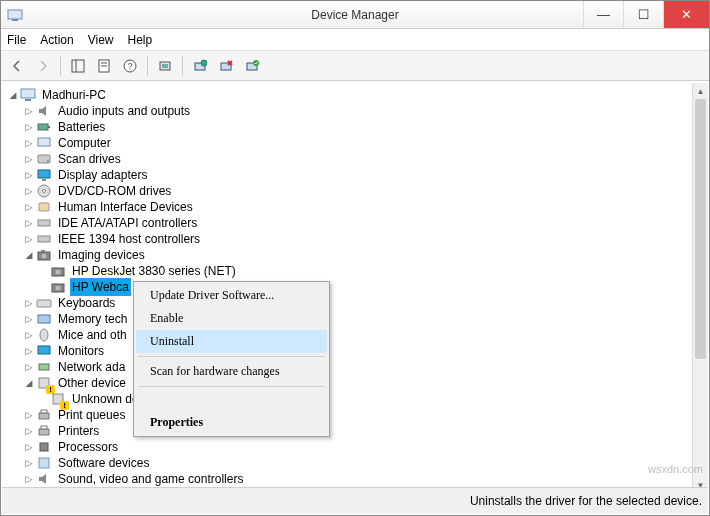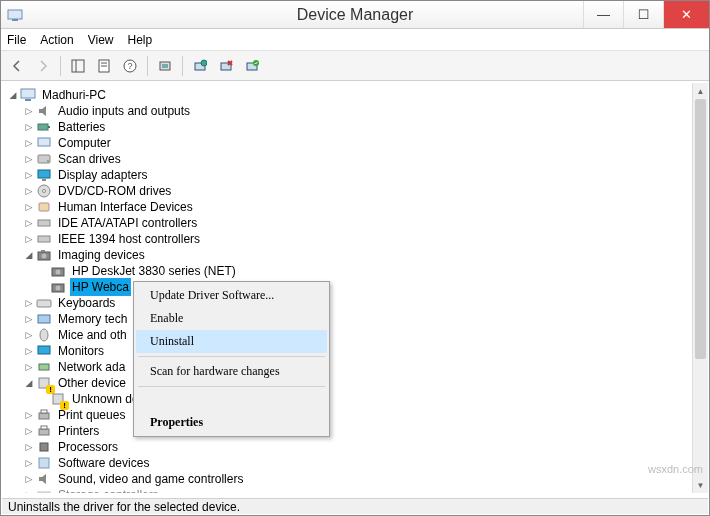--- a/index.html
+++ b/index.html
@@ -23,21 +23,21 @@
     position: relative;
   }
   .titlebar .app-icon {
     width: 16px; height: 16px;
     margin: 0 6px;
   }
   .titlebar .title {
     position: absolute;
     left: 0; right: 0;
     text-align: center;
-    font-size: 16px;
+    font-size: 12px;
     color: #333;
   }
   .winbtns {
     margin-left: auto;
     display: flex;
     height: 100%;
   }
   .winbtn {
     width: 40px;
     display: flex;
@@ -141,27 +141,28 @@
   .cm-item {
     padding: 4px 14px;
     cursor: default;
   }
   .cm-item.highlight { background: #cde8ff; }
   .cm-item.bold { font-weight: bold; margin-top: 24px; }
   .cm-sep { height: 1px; background: #d0d0d0; margin: 3px 2px; }
   .statusbar {
     position: absolute;
     left: 1px; right: 1px; bottom: 1px;
-    height: 16px;
+    height: 27px;
     background: #f0f0f0;
     border-top: 1px solid #d0d0d0;
     display: flex;
     align-items: center;
     padding: 0 6px;
     font-size: 12px;
+    justify-content: flex-end;
   }
   .scrollbar-v {
     position: absolute;
     top: 82px; right: 1px; bottom: 22px;
     width: 16px;
     background: #f0f0f0;
     border-left: 1px solid #ddd;
   }
   .scrollbar-v .thumb {
     position: absolute;

